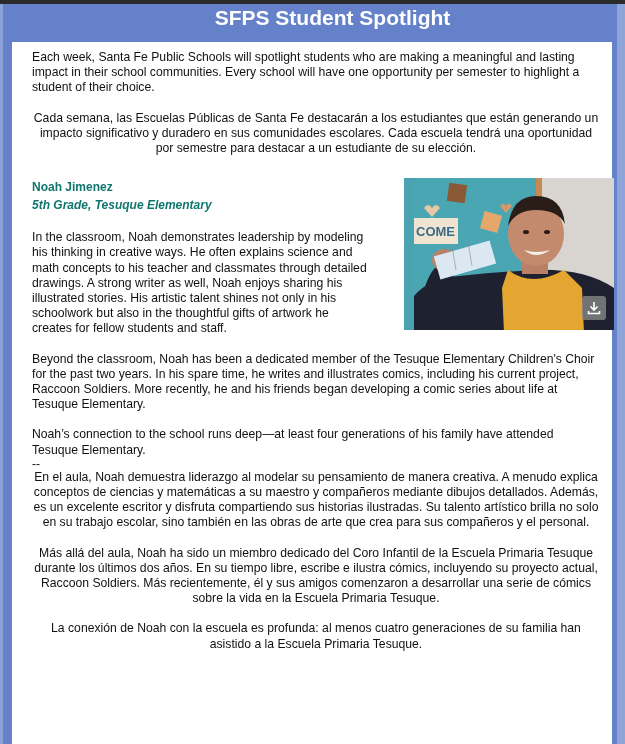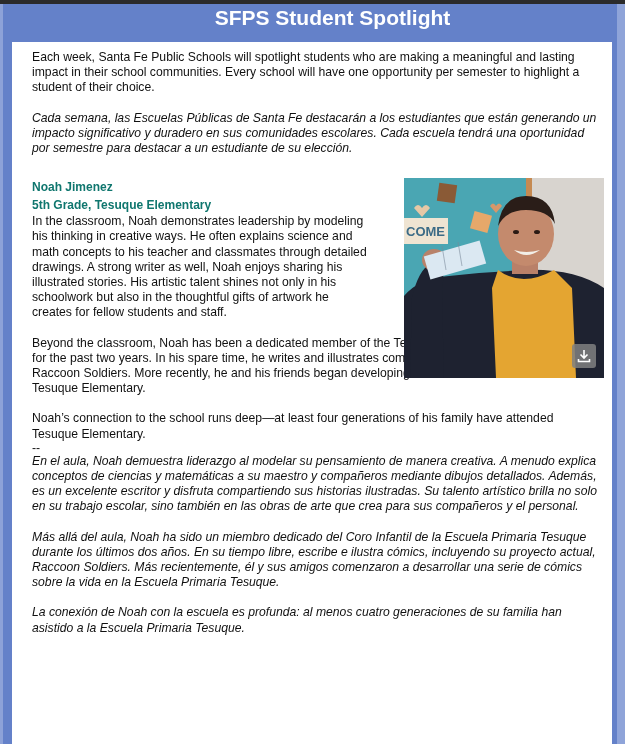--- a/index.html
+++ b/index.html
@@ -61,50 +61,53 @@
     top: 8px;
     width: 568px;
     font-size: 12.2px;
     line-height: 15.2px;
     color: #111111;
   }
   .content p {
     margin: 0 0 15px 0;
   }
   .content p.italic {
-    font-style: italic;
+    text-align: center;
   }
   .content p.tight {
     margin-bottom: 0;
     margin-top: 8px;
   }
   .intro-es {
     margin-bottom: 0 !important;
   }
   .student-block {
     position: relative;
     margin-top: 22px;
   }
   .student-name, .student-school {
     color: #0f766e;
     font-weight: bold;
     font-size: 12px;
     line-height: 18px;
     width: 340px;
   }
   .student-school {
+    margin-bottom: 16px;
+    font-style: italic;
   }
   .photo {
     position: absolute;
     left: 372px;
     top: 0px;
     width: 200px;
-    height: 200px;
+    height: 152px;
     overflow: hidden;
     background: #4aa3b1;
+    padding-left: 10px;
   }
   .photo svg {
     display: block;
   }
   .download-button {
     position: absolute;
     right: 8px;
     bottom: 10px;
     width: 24px;
     height: 24px;

